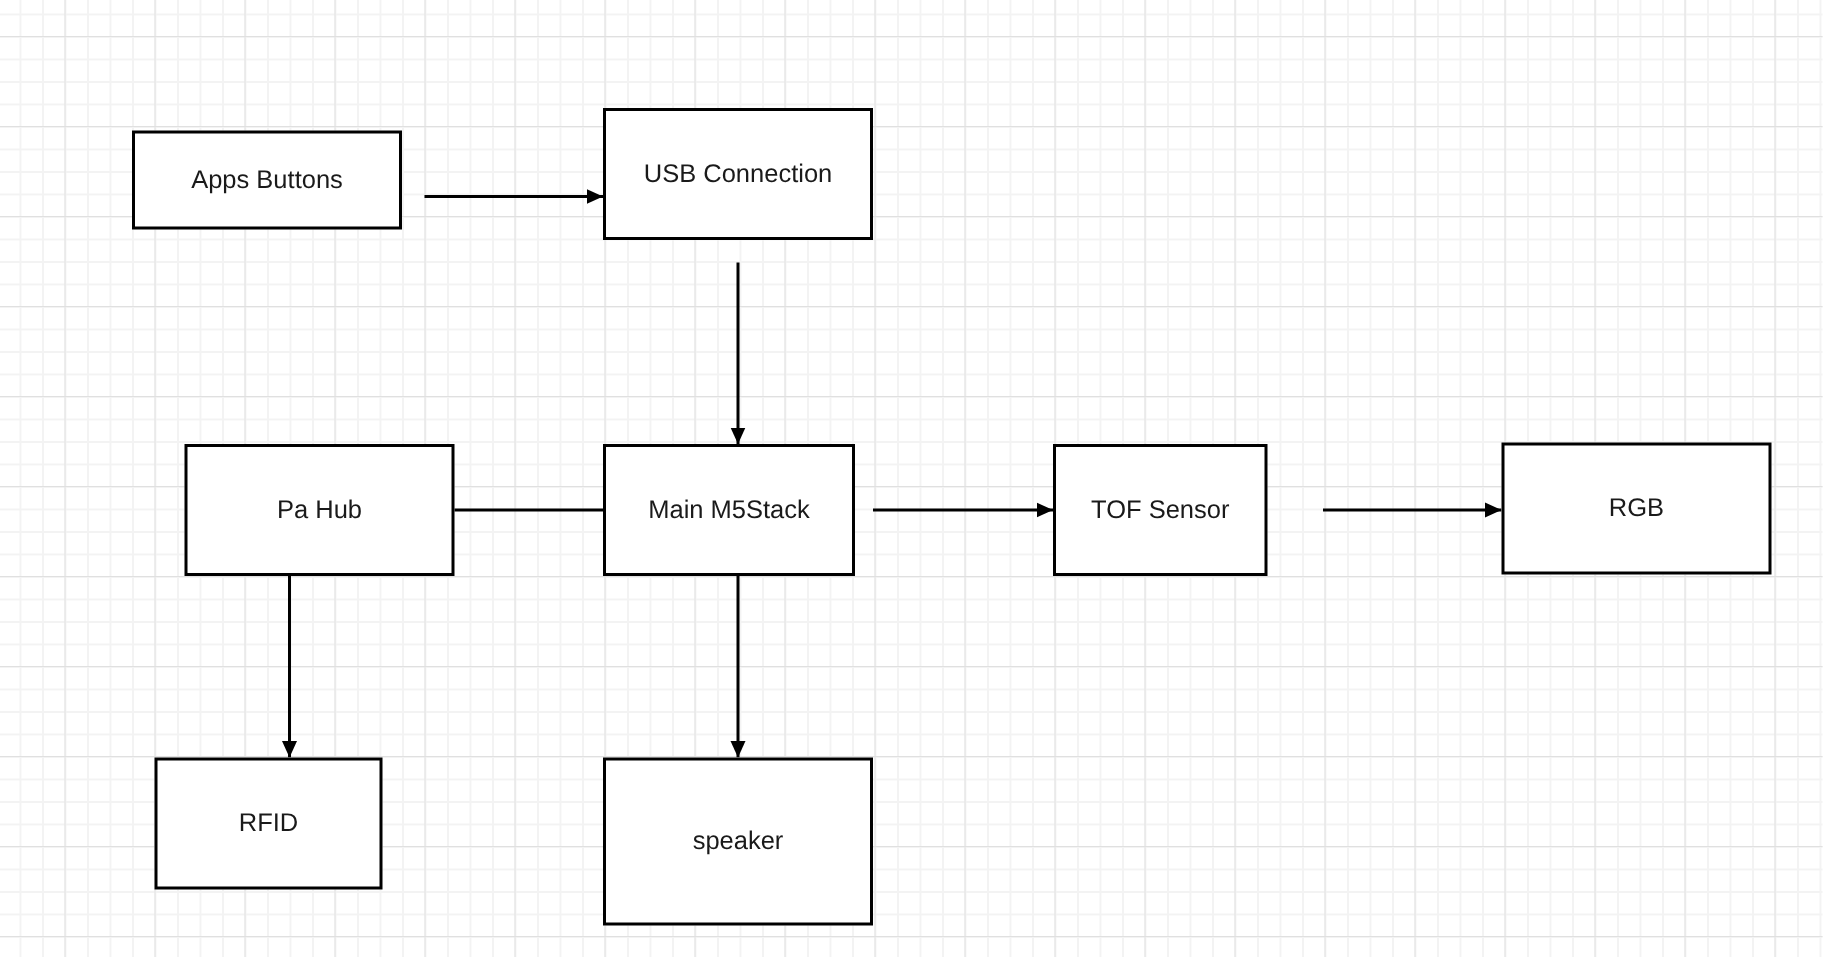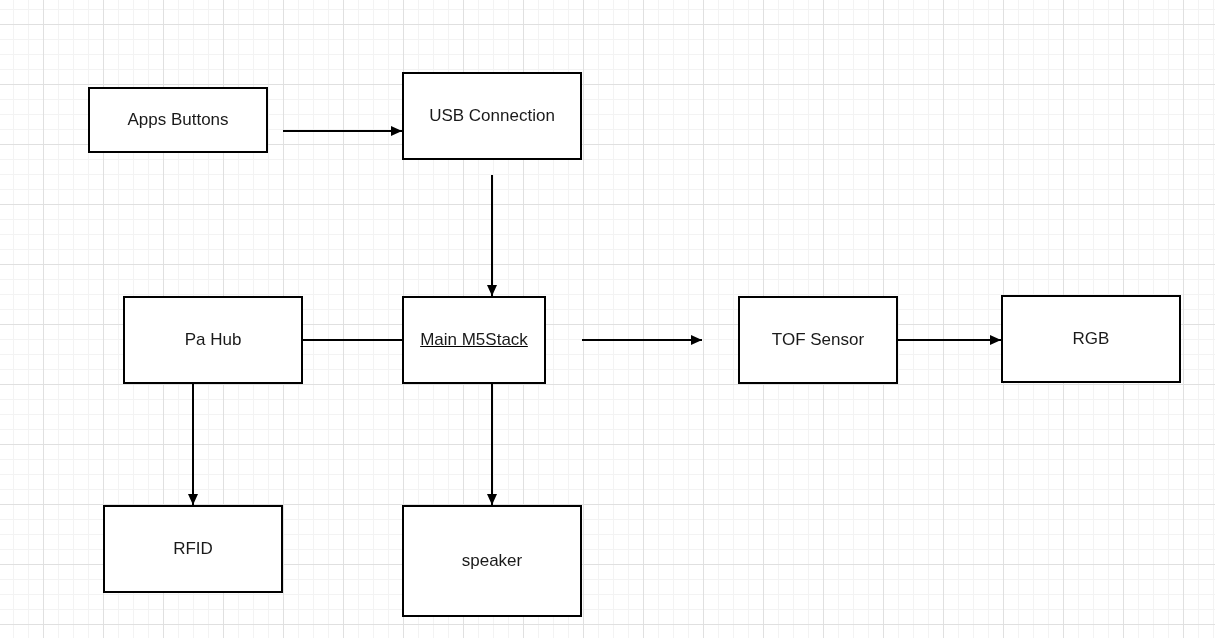--- a/index.html
+++ b/index.html
@@ -81,29 +81,29 @@
   <div id="nodes-layer">
       <div class="node" style="left: 88px; top: 87px; width: 180px; height: 66px;">
         <span>Apps Buttons</span>
       </div>
       <div class="node" style="left: 402px; top: 72px; width: 180px; height: 88px;">
         <span>USB Connection</span>
       </div>
       <div class="node" style="left: 103px; top: 296px; width: 180px; height: 88px; margin-left: 20px;">
         <span>Pa Hub</span>
       </div>
-      <div class="node" style="left: 402px; top: 296px; width: 144px; height: 88px; text-decoration: underline;">
+      <div class="node" style="left: 402px; top: 296px; width: 168px; height: 88px;">
         <span>Main M5Stack</span>
       </div>
-      <div class="node" style="left: 738px; top: 296px; width: 160px; height: 88px; text-align: center;">
+      <div class="node" style="left: 702px; top: 296px; width: 143px; height: 88px; text-align: center;">
         <span>TOF Sensor</span>
       </div>
       <div class="node" style="left: 1001px; top: 295px; width: 180px; height: 88px;">
         <span>RGB</span>
       </div>
-      <div class="node" style="left: 103px; top: 505px; width: 180px; height: 88px;">
+      <div class="node" style="left: 103px; top: 505px; width: 152px; height: 88px;">
         <span>RFID</span>
       </div>
       <div class="node" style="left: 402px; top: 505px; width: 180px; height: 112px;">
         <span>speaker</span>
       </div>
     </div>
 </div>
 
 </body></html>

